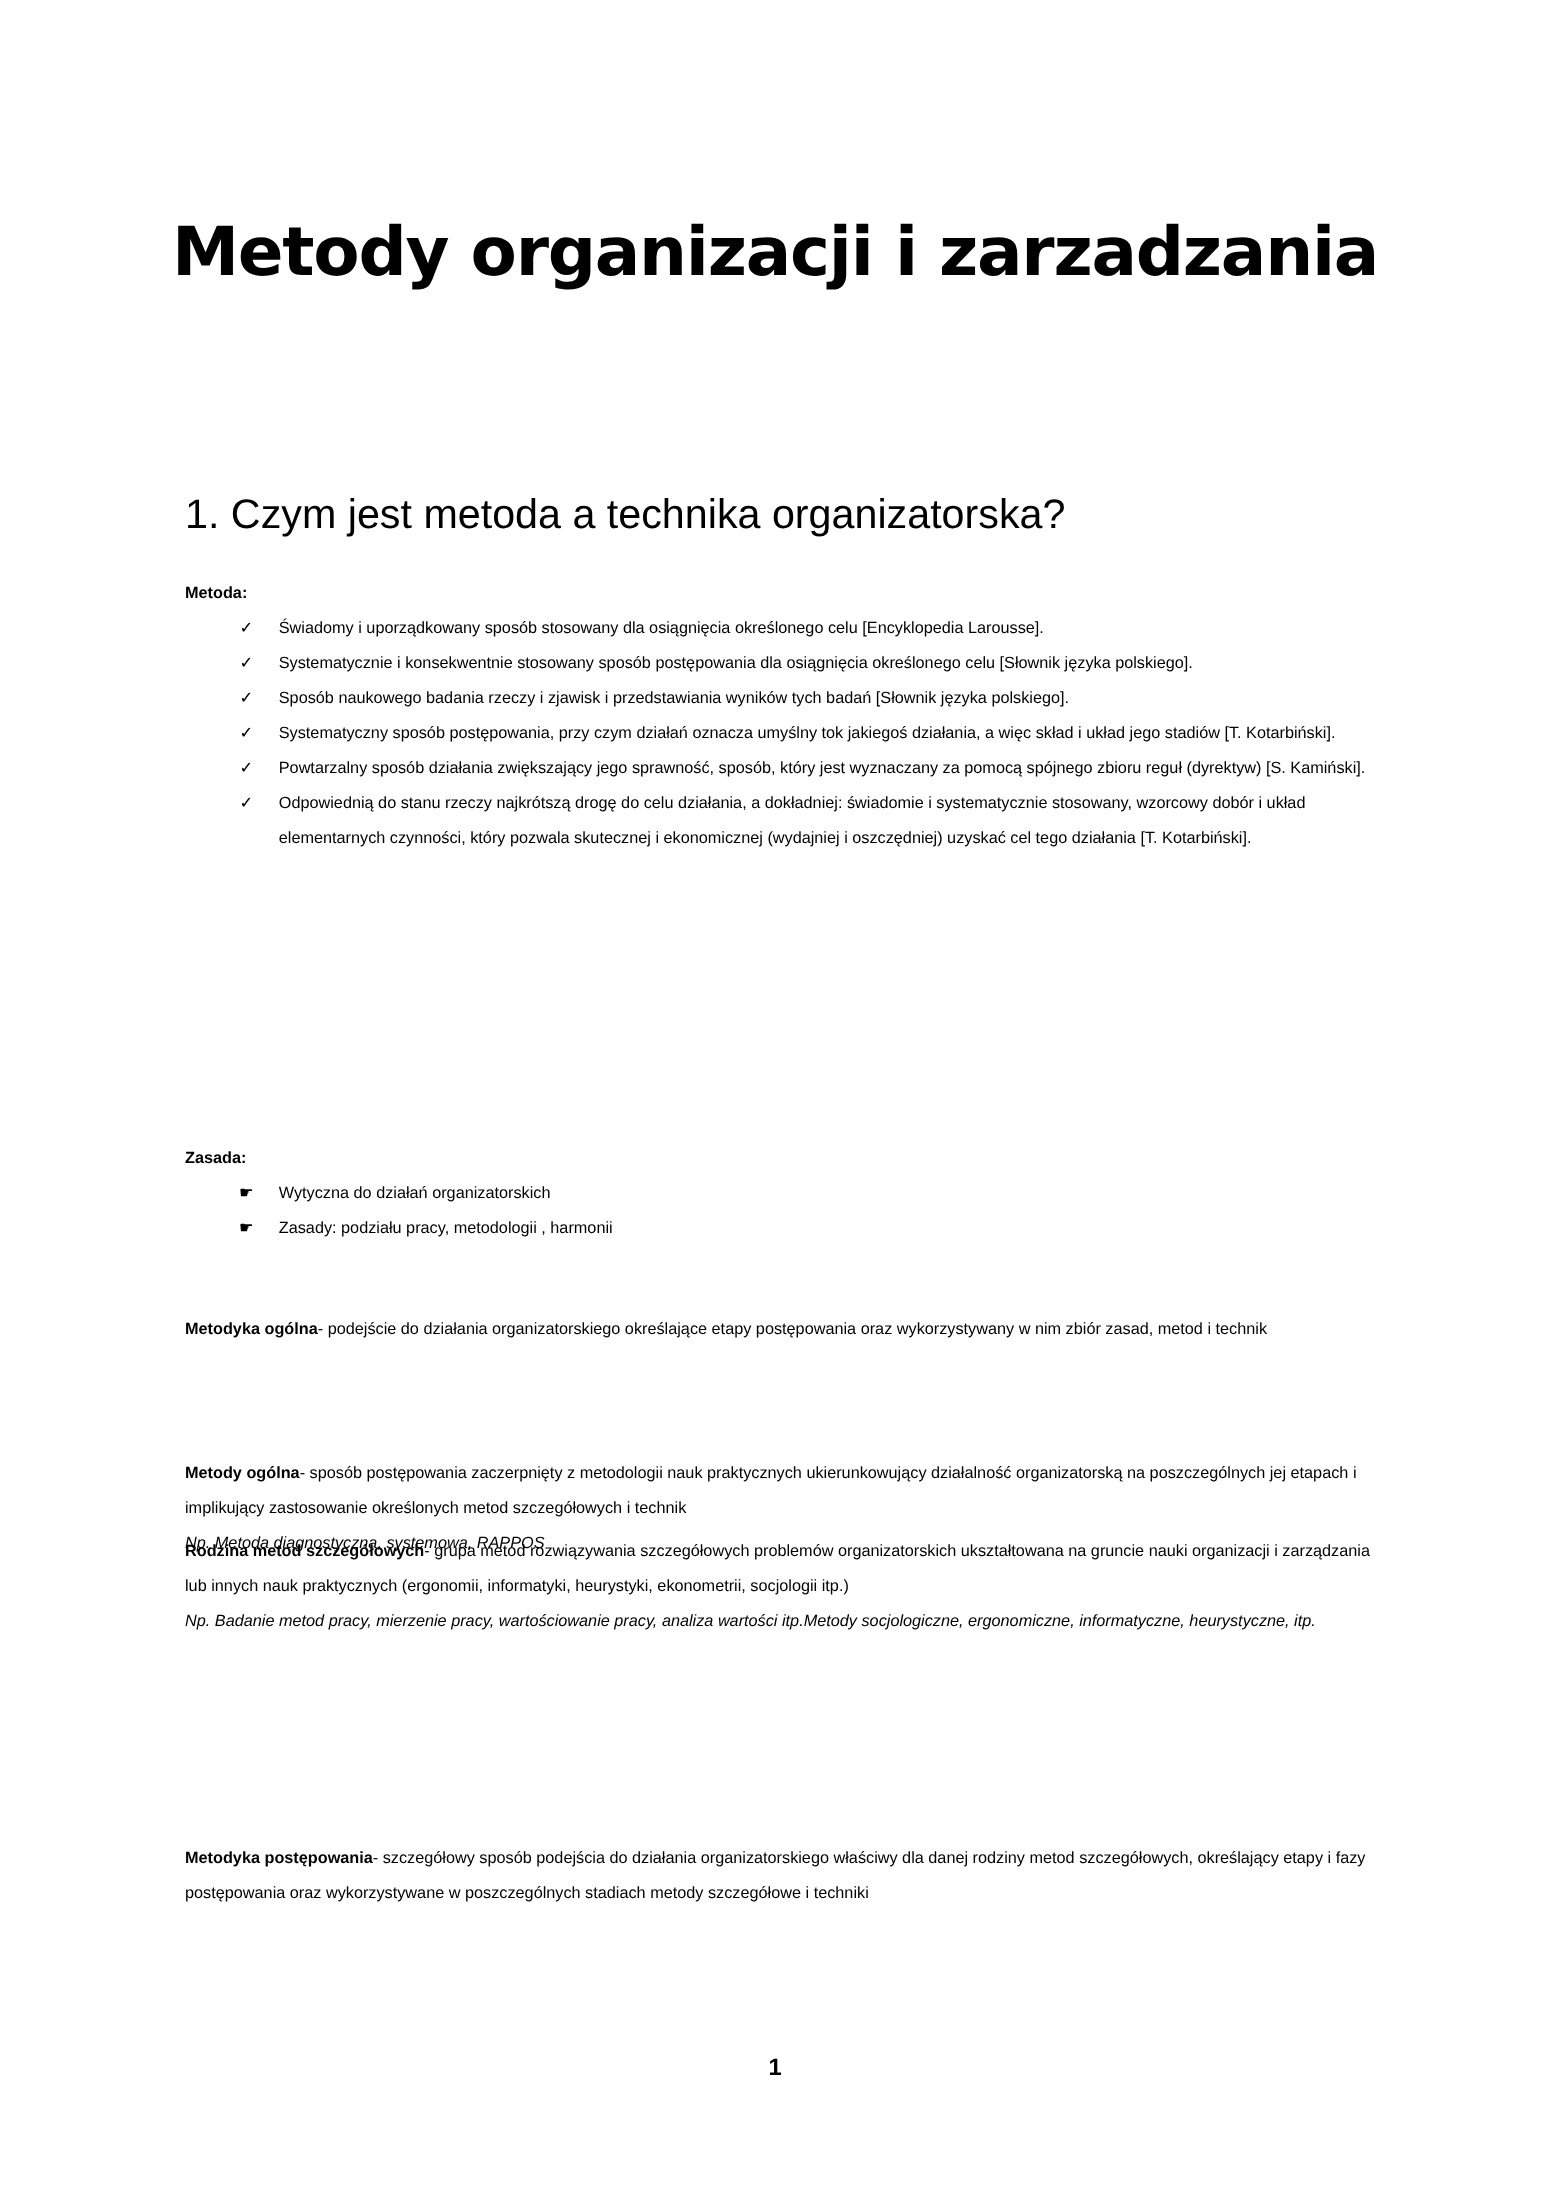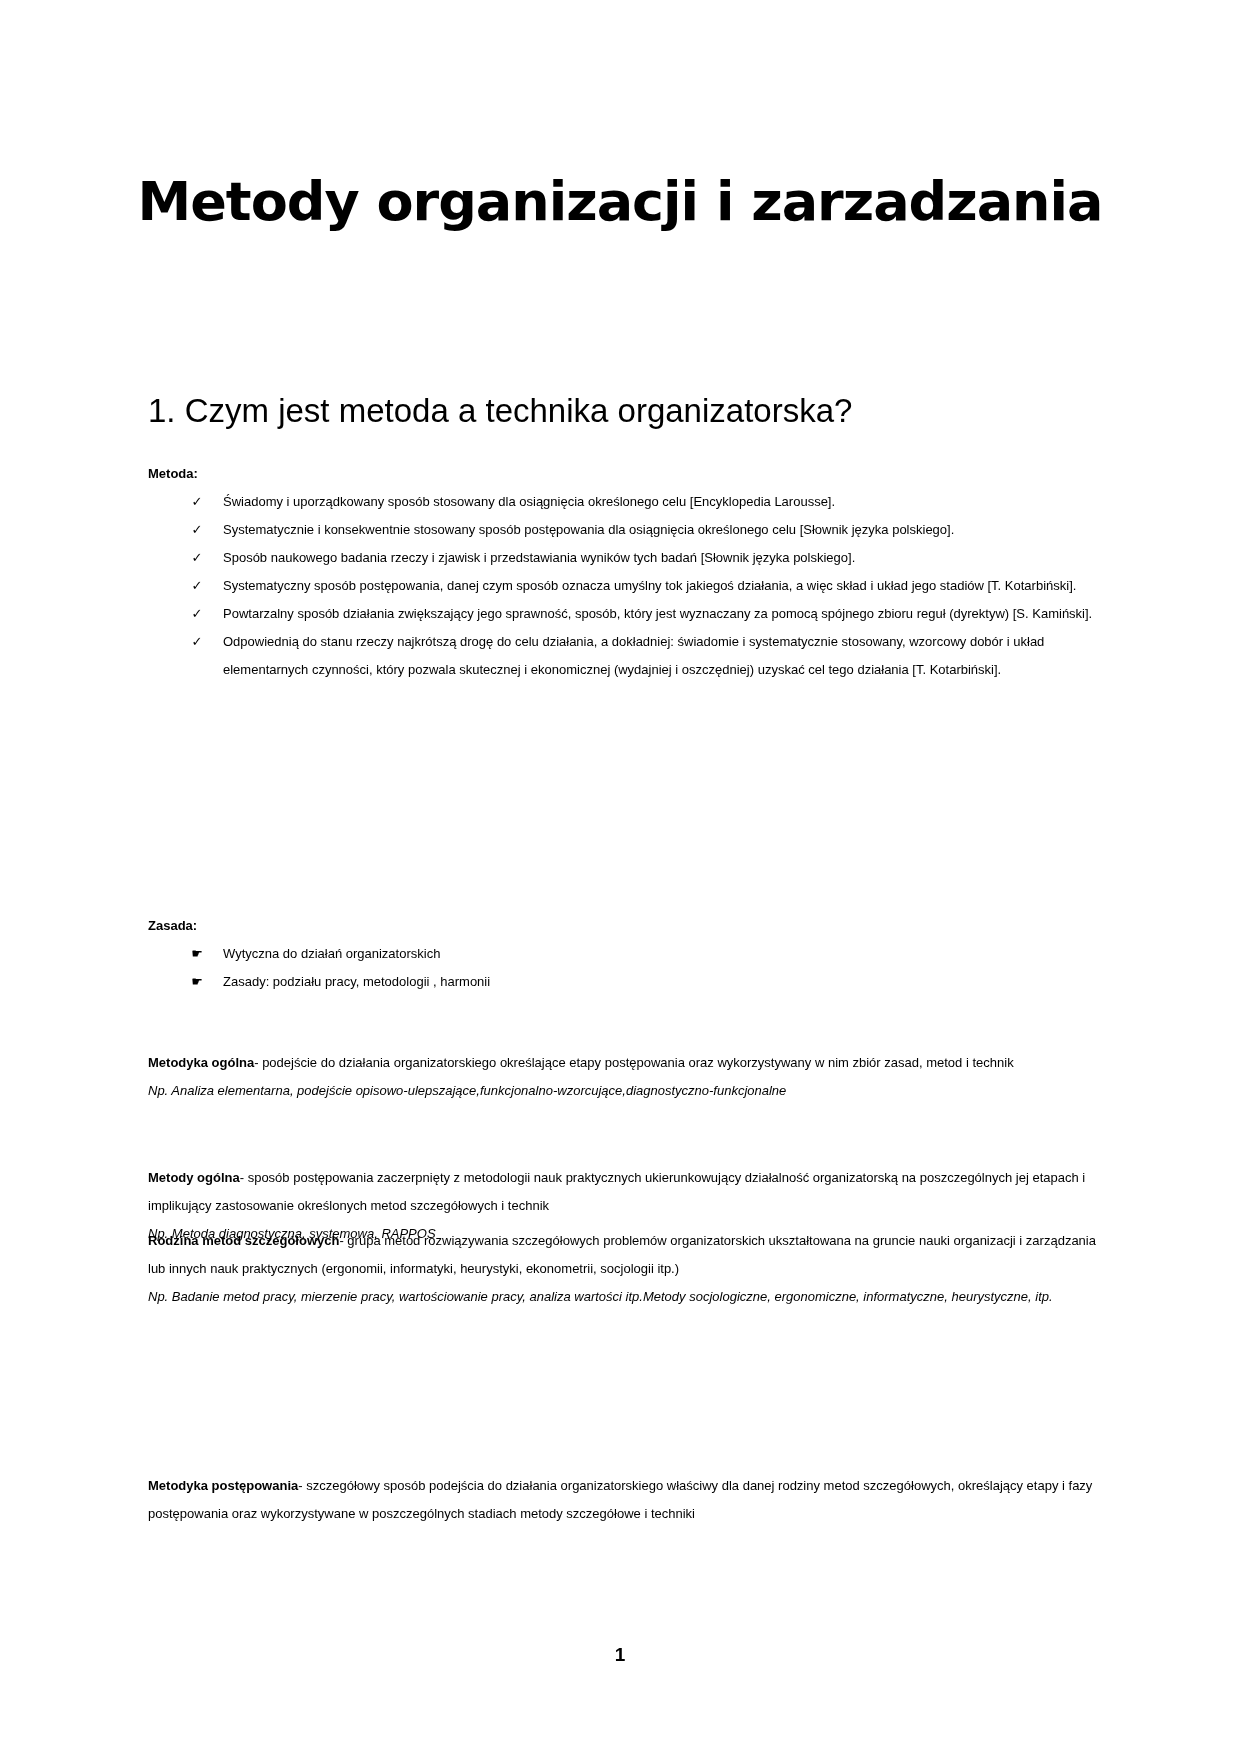--- a/index.html
+++ b/index.html
@@ -24,37 +24,36 @@
   <div class="title">Metody organizacji i zarzadzania</div>
 
   <div class="h1">1. Czym jest metoda a technika organizatorska?</div>
 
   <div class="block" style="top:441px;">
     <div class="label">Metoda:</div>
     <ul class="items">
       <li><span class="mark">✓</span><span>Świadomy i uporządkowany sposób stosowany dla osiągnięcia określonego celu [Encyklopedia Larousse].</span></li>
       <li><span class="mark">✓</span><span> Systematycznie i konsekwentnie stosowany sposób postępowania dla osiągnięcia określonego celu [Słownik języka polskiego].</span></li>
       <li><span class="mark">✓</span><span>Sposób naukowego badania rzeczy i zjawisk i przedstawiania wyników tych badań [Słownik języka polskiego].</span></li>
-      <li><span class="mark">✓</span><span>Systematyczny sposób postępowania, danej czym sposób oznacza umyślny tok jakiegoś działania, a więc skład i układ jego stadiów [T. Kotarbiński].</span></li>
+      <li><span class="mark">✓</span><span>Systematyczny sposób postępowania, przy czym działań oznacza umyślny tok jakiegoś działania, a więc skład i układ jego stadiów [T. Kotarbiński].</span></li>
       <li><span class="mark">✓</span><span>Powtarzalny sposób działania zwiększający jego sprawność, sposób, który jest wyznaczany za pomocą spójnego zbioru reguł (dyrektyw) [S. Kamiński].</span></li>
       <li><span class="mark">✓</span><span>Odpowiednią do stanu rzeczy najkrótszą drogę do celu działania, a dokładniej: świadomie i systematycznie stosowany, wzorcowy dobór i układ elementarnych czynności, który pozwala skutecznej i ekonomicznej (wydajniej i oszczędniej) uzyskać cel tego działania [T. Kotarbiński].</span></li>
     </ul>
   </div>
 
   <div class="block" style="top:893px;">
     <div class="label">Zasada:</div>
     <ul class="items">
       <li><span class="mark">☛</span><span>Wytyczna do działań organizatorskich</span></li>
       <li><span class="mark">☛</span><span>Zasady: podziału pracy, metodologii , harmonii</span></li>
     </ul>
   </div>
 
   <div class="block para" style="top:1030px;">
     <span class="lead">Metodyka ogólna</span><span>- podejście do działania organizatorskiego określające etapy postępowania oraz wykorzystywany w nim zbiór zasad, metod i technik</span>
-    <div class="it">Np. Analiza elementarna, podejście opisowo-ulepszające,funkcjonalno-wzorcujące,diagnostyczno-funkcjonalne</div>
   </div>
 
   <div class="block para" style="top:1145px;">
     <span class="lead">Metody ogólna</span><span>- sposób postępowania zaczerpnięty z metodologii nauk praktycznych ukierunkowujący działalność organizatorską na poszczególnych jej etapach i implikujący zastosowanie określonych metod szczegółowych i technik</span>
     <div class="it">Np. Metoda diagnostyczna, systemowa, RAPPOS</div>
   </div>
 
   <div class="block para" style="top:1208px;">
     <span class="lead">Rodzina metod szczegółowych</span><span>- grupa metod rozwiązywania szczegółowych problemów organizatorskich ukształtowana na gruncie nauki organizacji i zarządzania lub innych nauk praktycznych (ergonomii, informatyki, heurystyki, ekonometrii, socjologii itp.)</span>
     <div class="it">Np. Badanie metod pracy, mierzenie pracy, wartościowanie pracy, analiza wartości itp.Metody socjologiczne, ergonomiczne, informatyczne, heurystyczne, itp.</div>

